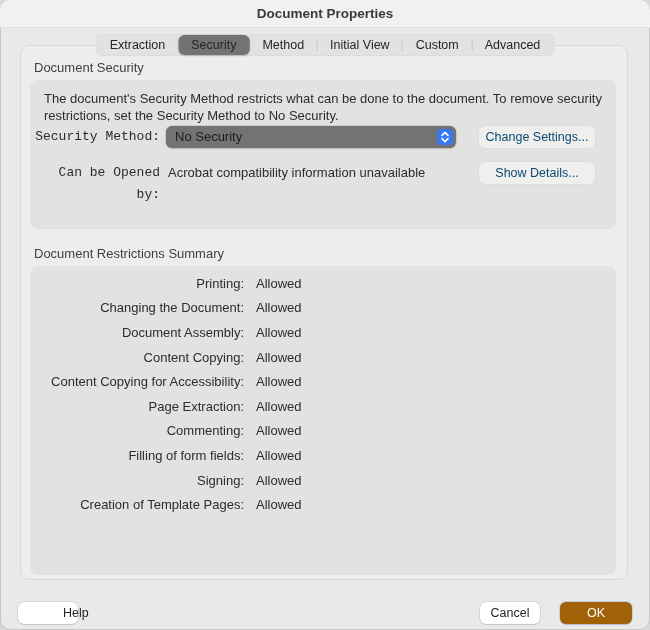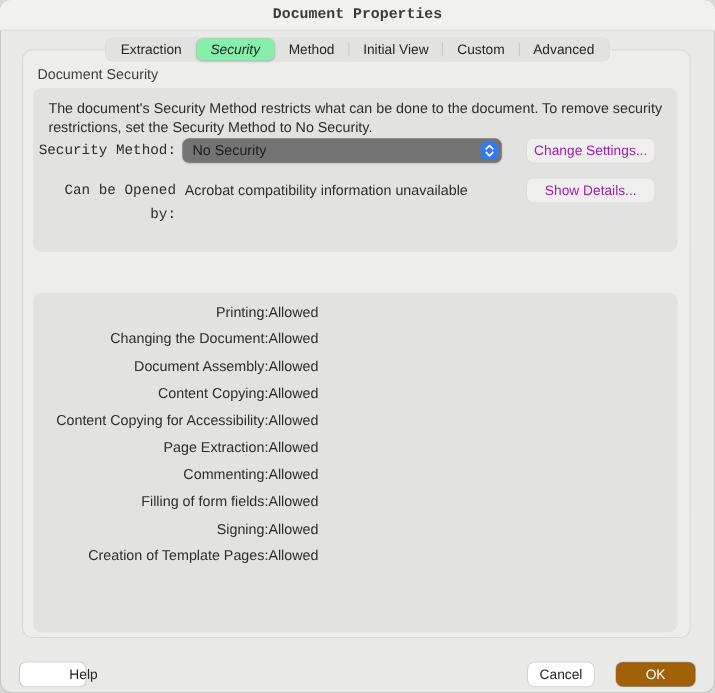--- a/index.html
+++ b/index.html
@@ -10,43 +10,42 @@
     background:#e9e9e8; border-radius:10px; overflow:hidden;
     box-shadow: inset 0 0 0 1px rgba(0,0,0,0.14);
   }
 
   .titlebar {
     position:absolute; left:0; top:0; width:650px; height:28px;
     background:#f1f1f0; border-bottom:1px solid #dededc;
   }
   .titlebar .title {
     width:100%; text-align:center; line-height:27px;
-    font-size:13.5px; font-weight:700; color:#3a3a39;font-family:Liberation Mono, monospace;
+    font-size:13.5px; font-weight:700; color:#3a3a39;
   }
 
   
   .tabs {
     position:absolute; top:34px; left:50%; transform:translateX(-50%);
     display:flex; align-items:stretch; height:22px; padding:1px;
     background:#e2e2e1; border-radius:7px; z-index:3;
     box-shadow: inset 0 0 0 0.5px rgba(0,0,0,0.05);
     white-space:nowrap;
   }
   .segment {
     position:relative; padding:0 13px; line-height:20px;
     font-size:12.5px; color:#262625; border-radius:6px; cursor:default;
   }
   .segment:not(:first-child)::before {
     content:""; position:absolute; left:-0.5px; top:4px; bottom:4px;
     width:1px; background:#c9c9c7;
   }
   .segment.active {
-    background:#86efac;
+    background:#737373;
     box-shadow:0 0 0 0.5px rgba(0,0,0,0.08), 0 1px 2px rgba(0,0,0,0.16);
-    font-style:italic;
   }
   .segment.active::before, .segment.active + .segment::before { display:none; }
 
   .panel {
     position:absolute; left:20px; top:45px; width:608px; height:535px;
     background:#ededec; border:1px solid #d8d8d6; border-radius:9px; z-index:1;
   }
 
   .section-label {
     position:absolute; left:14px; font-size:13px; color:#3f3f3e;
@@ -91,42 +90,42 @@
     border-radius:4.5px; background:#3478f6;
   }
   .popup .stepper svg { display:block; }
 
   .btn {
     height:22px; border:none; border-radius:6px; font-size:12.5px;
     text-align:center; line-height:22px; padding:0; cursor:default;
   }
   .btn-disabled {
     position:absolute; left:449px; top:0; width:116px;
-    background:#efefee; color:#a21caf;
+    background:#efefee; color:#0c4a6e;
     box-shadow:0 0 0 0.5px rgba(0,0,0,0.05);
   }
   .btn-plain {
     position:absolute; background:#ffffff; color:#242423;
     box-shadow:0 0 0 0.5px rgba(0,0,0,0.15), 0 0.5px 1px rgba(0,0,0,0.10);
   }
   .btn-primary {
     position:absolute; background:#a16207; color:#ffffff;
     box-shadow:0 0 0 0.5px rgba(20,80,200,0.35), 0 0.5px 1px rgba(0,0,0,0.10);
   }
   .btn-help   { left:18px;  top:602px; width:60px;padding-left:45px; }
   .btn-cancel { left:480px; top:602px; width:60px; }
   .btn-ok     { left:560px; top:602px; width:72px; }
 
   .restrict-list { position:absolute; left:0; top:5px; width:586px; }
   .restrict-row { display:flex; height:24.6px; align-items:center; }
   .restrict-label {
     width:214px; text-align:right; font-size:13px; color:#2c2c2b; flex:none;
   }
   .restrict-value {
-    margin-left:0; font-size:13px; color:#2c2c2b;
+    margin-left:12px; font-size:13px; color:#2c2c2b;
   }
 </style>
 </head>
 <body>
 
 <div class="window">
 
   <div class="titlebar">
     <div class="title">Document Properties</div>
   </div>
@@ -170,20 +169,21 @@
         <button class="btn btn-disabled" disabled="">Change Settings...</button>
       </div>
 
       <div class="form-row row-openedby">
         <div class="form-label">Can be Opened by:</div>
         <div class="form-value">Acrobat compatibility information unavailable</div>
         <button class="btn btn-disabled" disabled="">Show Details...</button>
       </div>
     </div>
 
+    <div class="section-label label-restrictions">Document Restrictions Summary</div>
 
     <div class="groupbox box-restrictions">
       <div class="restrict-list">
 
           <div class="restrict-row">
             <span class="restrict-label">Printing:</span>
             <span class="restrict-value">Allowed</span>
           </div>
 
           <div class="restrict-row">

